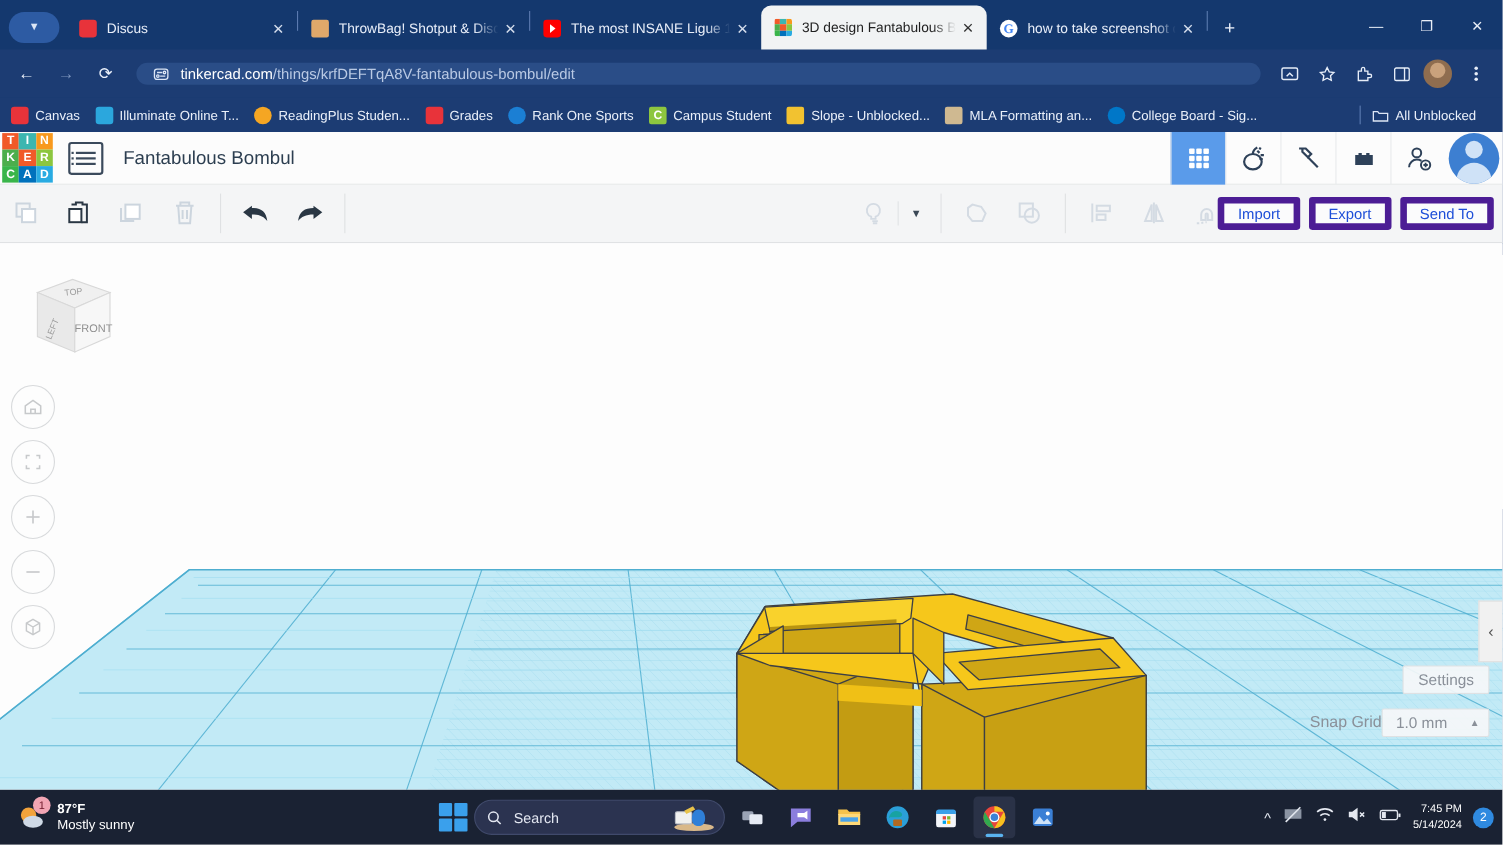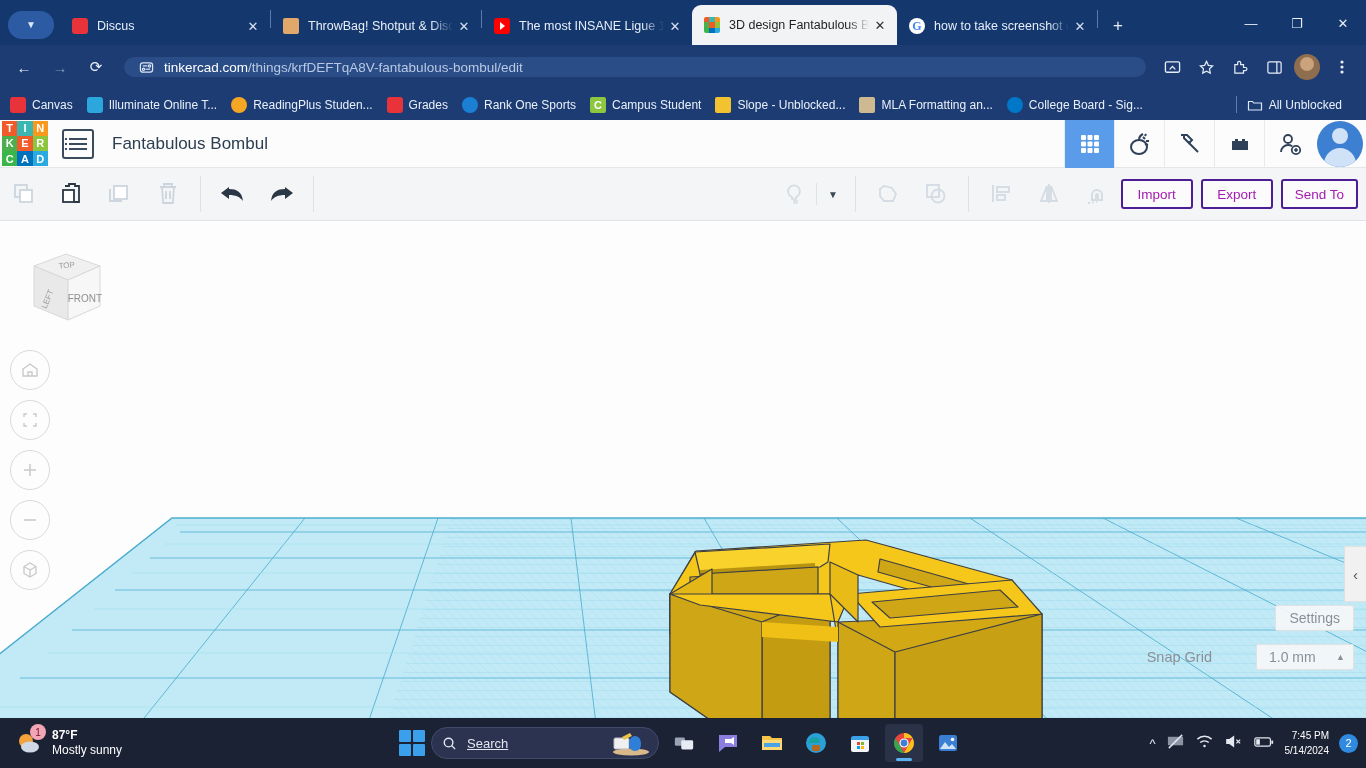--- a/index.html
+++ b/index.html
@@ -97,22 +97,22 @@
   .hdr-avatar .av::before { content:""; position:absolute; width:16px; height:16px; border-radius:50%; background:#cfe2f7; left:15px; top:7px; }
   .hdr-avatar .av::after { content:""; position:absolute; width:32px; height:20px; border-radius:16px 16px 0 0; background:#cfe2f7; left:7px; top:27px; }
 
   .app-toolbar { height: 53px; background: #f4f5f6; border-bottom: 1px solid #e0e2e4; display: flex; align-items: center; position: relative; }
   .tb-group { display: flex; align-items: center; height: 100%; }
   .tb-btn { width: 48px; height: 100%; display: flex; align-items: center; justify-content: center; }
   .vsep { width: 1px; height: 36px; background: #dfe1e3; margin: 0 8px; }
   .right-tools { position: absolute; right: 0; top: 0; height: 100%; display: flex; align-items: center; padding-right: 8px; }
   .txt-btn {
     height: 30px; min-width: 72px; padding: 0 12px; margin-left: 8px;
-    border: 2px solid #4c1d95; border-radius: 3px; background: #fbfbfc;
-    color: #a21caf; font-size: 13.5px; display: flex; align-items: center; justify-content: center;
+    border: 6px solid #4c1d95; border-radius: 3px; background: #fbfbfc;
+    color: #1d4ed8; font-size: 13.5px; display: flex; align-items: center; justify-content: center;
   }
 
   
   .canvas3d { position: absolute; top: 102px; left: 0; width: 1366px; height: 496px; background: #fdfdfd; overflow: hidden; }
   .plane-wrap { position: absolute; inset: 0; }
 
   .viewcube { position: absolute; left: 20px; top: 18px; width: 92px; height: 92px; }
   .nav-circles { position: absolute; left: 10px; top: 128px; display: flex; flex-direction: column; gap: 10px; }
   .ncircle { width: 40px; height: 40px; border-radius: 50%; border: 1px solid #d8dadc; background: #fdfdfdcc; display:flex; align-items:center; justify-content:center; }
 
@@ -121,42 +121,42 @@
     background: #f1f1f1; border: 1px solid #e0e0e0; border-right: none;
     display: flex; align-items: center; justify-content: center;
     color: #555; font-size: 15px;
   }
   .settings-btn {
     position: absolute; right: 12px; bottom: 87px;
     border: 1px solid #dfe1e3; background: #f6f7f8e8; color: #8a9099;
     font-size: 14px; padding: 4px 13px; border-radius: 2px;
   }
   .snap-row { position: absolute; right: 12px; bottom: 48px; display: flex; align-items: center; }
-  .snap-label { color: #8a9099; font-size: 14.5px; margin-right: 12px; text-align: center; }
+  .snap-label { color: #8a9099; font-size: 14.5px; margin-right: 0; text-align: center; }
   .snap-select {
     border: 1px solid #dfe1e3; background: #f6f7f8e8; color: #8a9099;
     font-size: 14px; padding: 4px 8px 4px 12px; border-radius: 2px;
-    display: flex; align-items: center; gap: 16px; min-width: 98px; justify-content: space-between; margin-left: 32px;
+    display: flex; align-items: center; gap: 16px; min-width: 98px; justify-content: space-between;
   }
 
   
   .taskbar { position: absolute; bottom: 0; left: 0; width: 1366px; height: 50px; background: #1a2233; display: flex; align-items: center; }
   .weather { display: flex; align-items: center; padding-left: 14px; width: 230px; }
   .weather .wicon { width: 28px; height: 28px; position: relative; margin-right: 10px; }
   .weather .wtxt { color: #fff; font-size: 12px; line-height: 15px; }
   .weather .wtxt b { font-weight: bold; }
   .badge-red { position: absolute; right: -4px; top: -5px; width: 16px; height: 16px; border-radius: 50%; background: #f2a5b4; color: #6b1326; font-size: 10px; display:flex; align-items:center; justify-content:center; }
   .tb-center { position: absolute; left: 50%; transform: translateX(-50%); display: flex; align-items: center; gap: 6px; }
   .win-start { width: 26px; height: 26px; display: grid; grid-template-columns: 1fr 1fr; grid-template-rows: 1fr 1fr; gap: 2.5px; }
   .win-start span { background: #3aa0ec; border-radius: 1px; }
   .search-pill {
     width: 228px; height: 32px; border-radius: 16px; background: #2b3350;
     border: 1px solid #404a6b; display: flex; align-items: center; padding: 0 10px; position: relative; overflow: hidden;
   }
-  .search-pill .stxt { color: #e3e7f1; font-size: 13px; margin-left: 10px; text-decoration: underline; }
+  .search-pill .stxt { color: #e3e7f1; font-size: 13px; margin-left: 10px; }
   .tbicon { width: 38px; height: 38px; display: flex; align-items: center; justify-content: center; position: relative; border-radius: 4px; }
   .tbicon.active { background: #2a3247; }
   .tbicon.active::after { content:""; position: absolute; bottom: 1px; left: 50%; transform: translateX(-50%); width: 16px; height: 3px; border-radius: 2px; background: #5ab3f0; }
   .tray { position: absolute; right: 8px; display: flex; align-items: center; gap: 10px; color: #e4e8f0; }
   .clock { text-align: right; font-size: 10px; line-height: 15px; color: #fff; }
   .tray-badge { width: 19px; height: 19px; border-radius: 50%; background: #2f8ae0; color: #fff; font-size: 11px; display:flex; align-items:center; justify-content:center; }
 </style>
 </head>
 <body>
 

